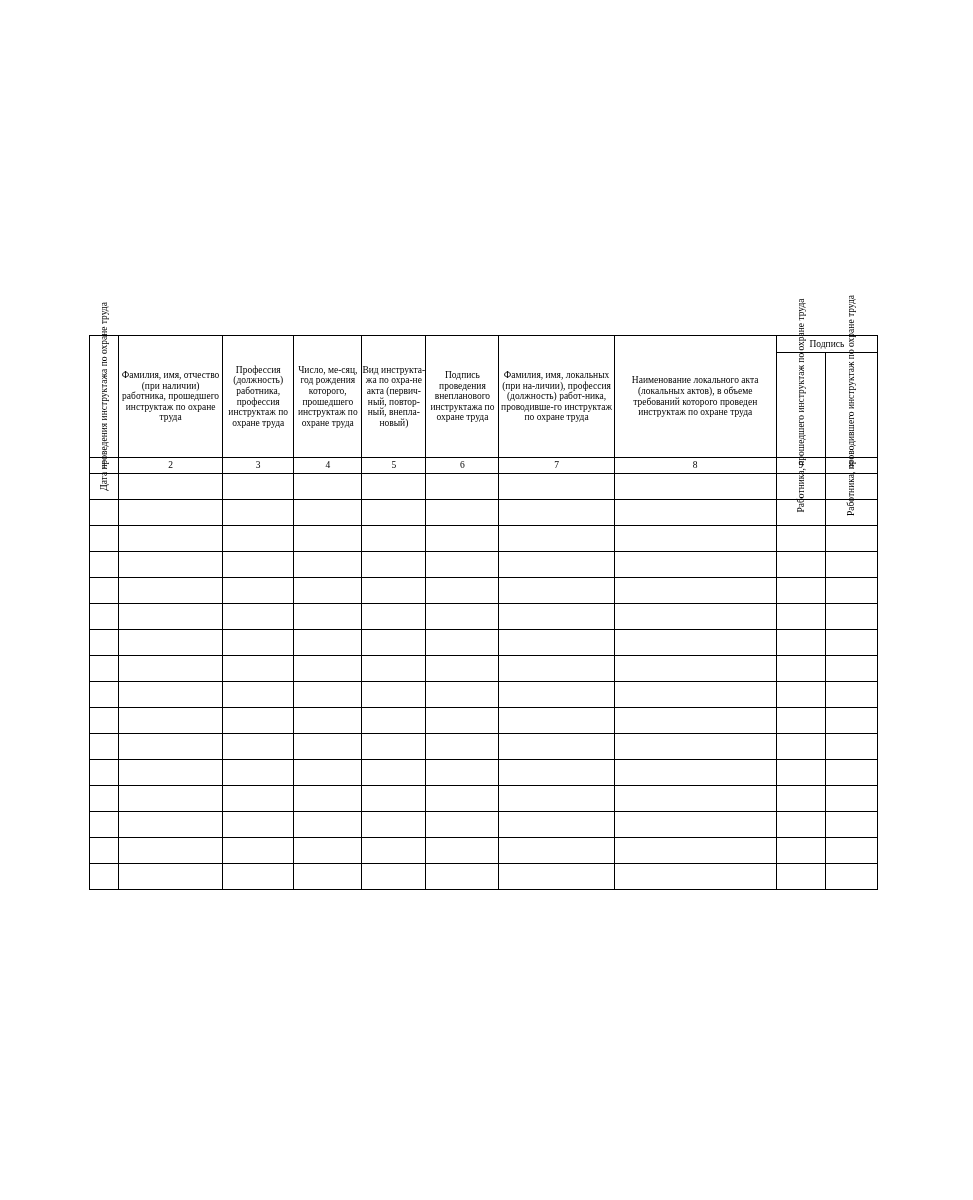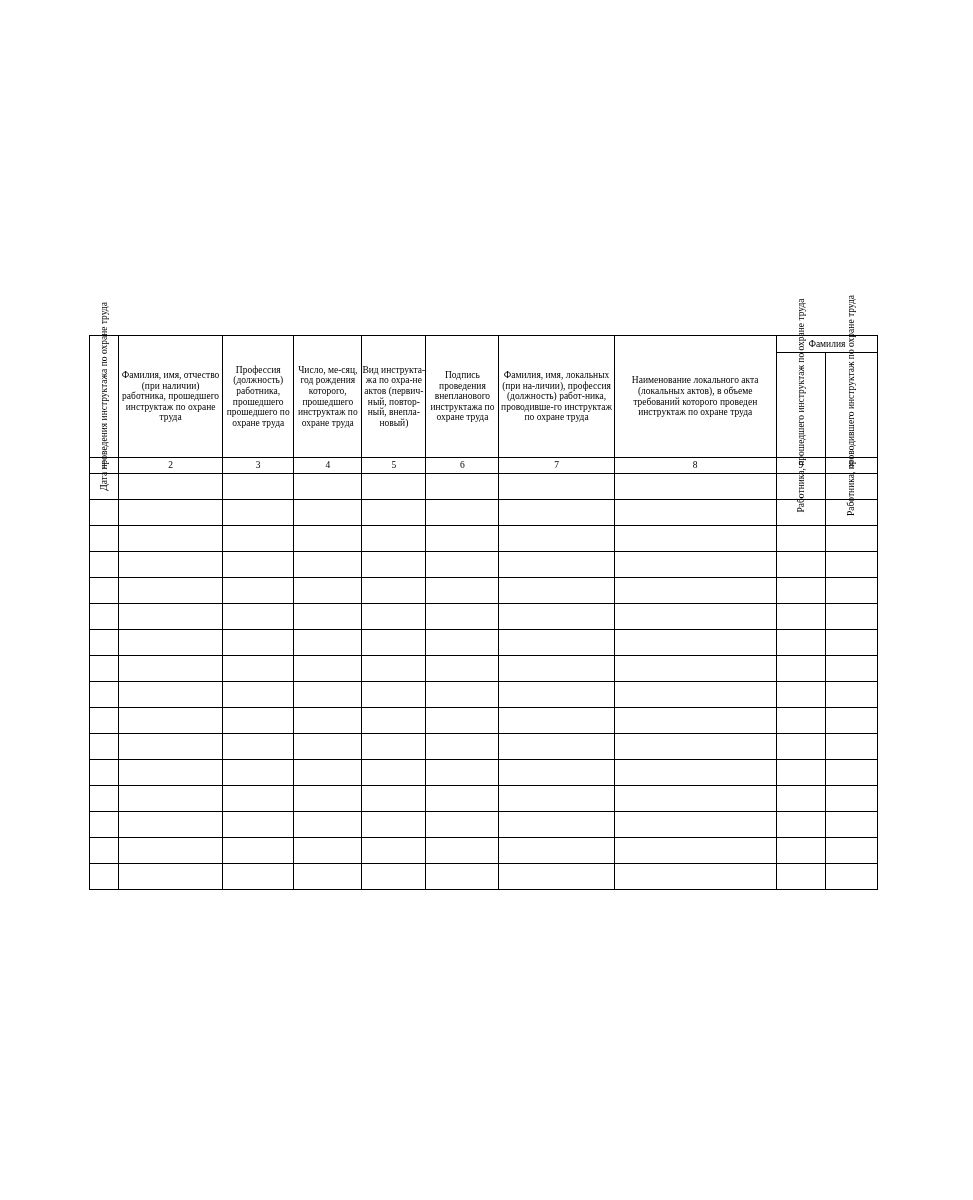--- a/index.html
+++ b/index.html
@@ -112,39 +112,39 @@
         <tr>
           <td class="hdr-cell vert" rowspan="2">
             <div class="vert-inner">
                 <span class="rot">Дата проведения инструктажа по охране труда</span>
               </div>
           </td>
           <td class="hdr-cell" rowspan="2">
             <span class="txt">Фамилия, имя, отчество (при наличии) работника, прошедшего инструктаж по охране труда</span>
           </td>
           <td class="hdr-cell" rowspan="2">
-            <span class="txt">Профессия (должность) работника, прошедшего прошедшего по охране труда</span>
+            <span class="txt">Профессия (должность) работника, профессия инструктаж по охране труда</span>
           </td>
           <td class="hdr-cell" rowspan="2">
             <span class="txt">Число, ме-сяц, год рождения которого, прошедшего инструктаж по охране труда</span>
           </td>
           <td class="hdr-cell" rowspan="2">
-            <span class="txt">Вид инструкта-жа по охра-не актов (первич-ный, повтор-ный, внепла-новый)</span>
+            <span class="txt">Вид инструкта-жа по охра-не акта (первич-ный, повтор-ный, внепла-новый)</span>
           </td>
           <td class="hdr-cell" rowspan="2">
             <span class="txt">Подпись проведения внепланового инструктажа по охране труда</span>
           </td>
           <td class="hdr-cell" rowspan="2">
             <span class="txt">Фамилия, имя, локальных (при на-личии), профессия (должность) работ-ника, проводивше-го инструктаж по охране труда</span>
           </td>
           <td class="hdr-cell" rowspan="2">
             <span class="txt">Наименование локального акта (локальных актов), в объеме требований которого проведен инструктаж по охране труда</span>
           </td>
           <td class="sig-group-label" colspan="2">
-            <span class="txt">Фамилия</span>
+            <span class="txt">Подпись</span>
           </td>
         </tr>
         <tr>
           <td class="sig-sub vert">
             <div class="vert-inner">
                 <span class="rot">Работника, прошедшего инструктаж по охране труда</span>
               </div>
           </td>
           <td class="sig-sub vert">
             <div class="vert-inner">

